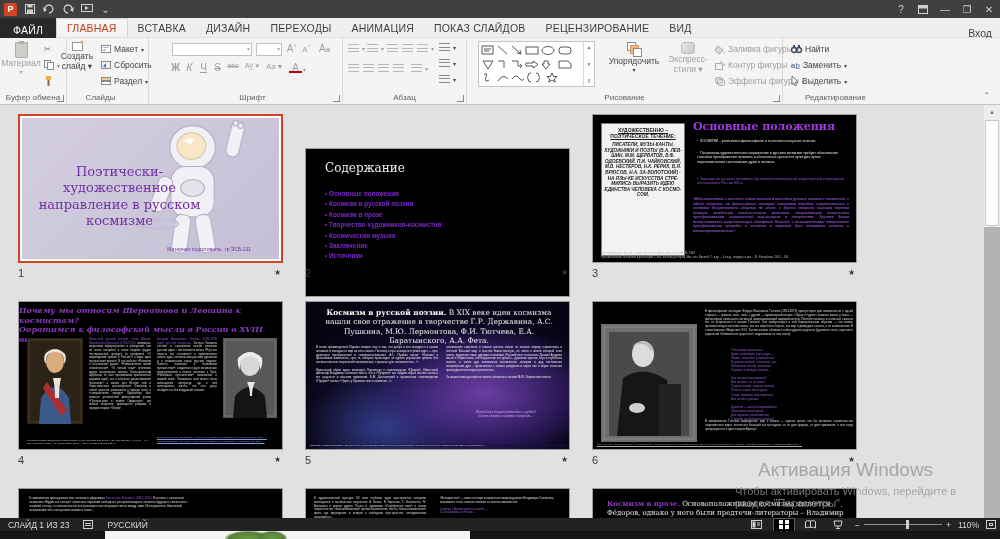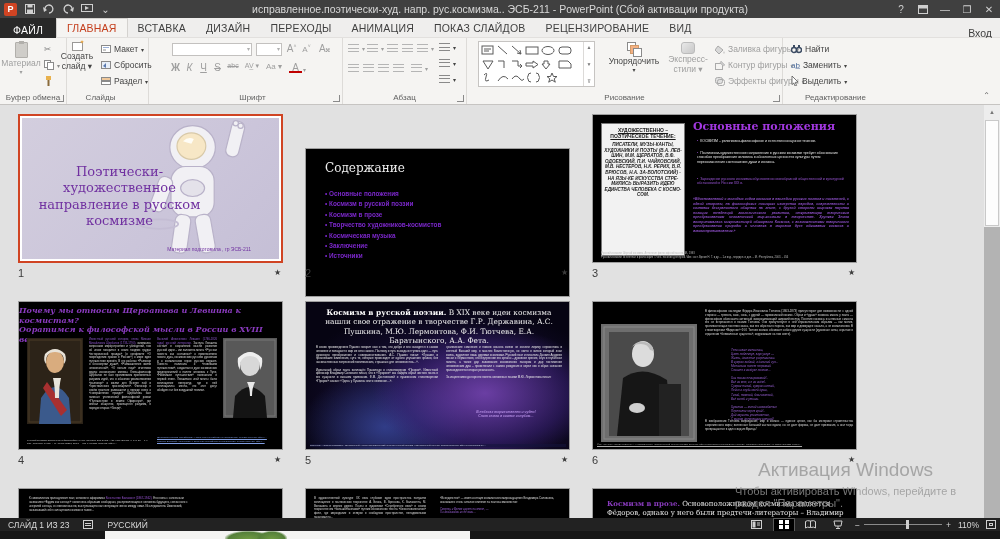--- a/index.html
+++ b/index.html
@@ -165,21 +165,20 @@
         </svg>
       </span>
     <span class="qicon">
         <svg width="12" height="10">
           <rect x="0.5" y="0.5" width="11" height="7" fill="none" stroke="#cfcfcf"></rect>
           <path d="M4,2 L8,4 L4,6 Z" fill="#cfcfcf"></path>
         </svg>
       </span>
     <span class="qicon">⌄</span>
   </div>
-  <div class="tb-title">исправленное.поэтически-худ. напр. рус.космизма.. ЭСБ-211 - PowerPoint (Сбой активации продукта)</div>
   <div class="wincontrols">
     <span class="winbtn">?</span>
     <span class="winbtn">
         <svg width="10" height="9">
           <rect x="0.5" y="0.5" width="9" height="8" fill="none" stroke="#cfcfcf"></rect>
           <rect x="0.5" y="0.5" width="9" height="3" fill="#cfcfcf"></rect>
         </svg>
       </span>
     <span class="winbtn">—</span>
     <span class="winbtn">❐</span>

